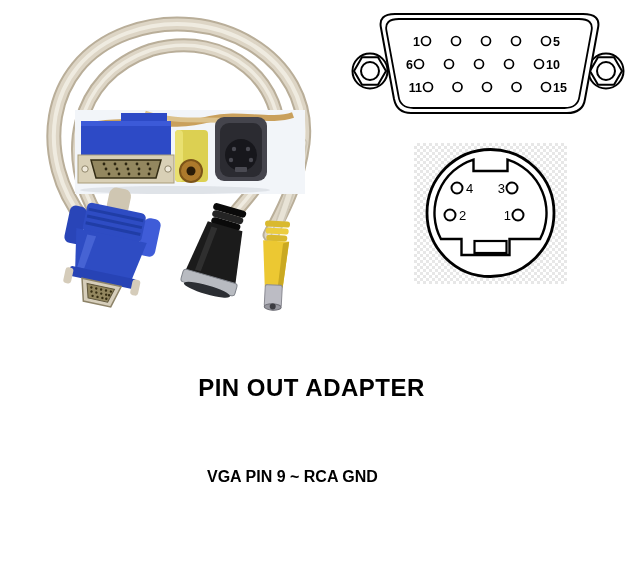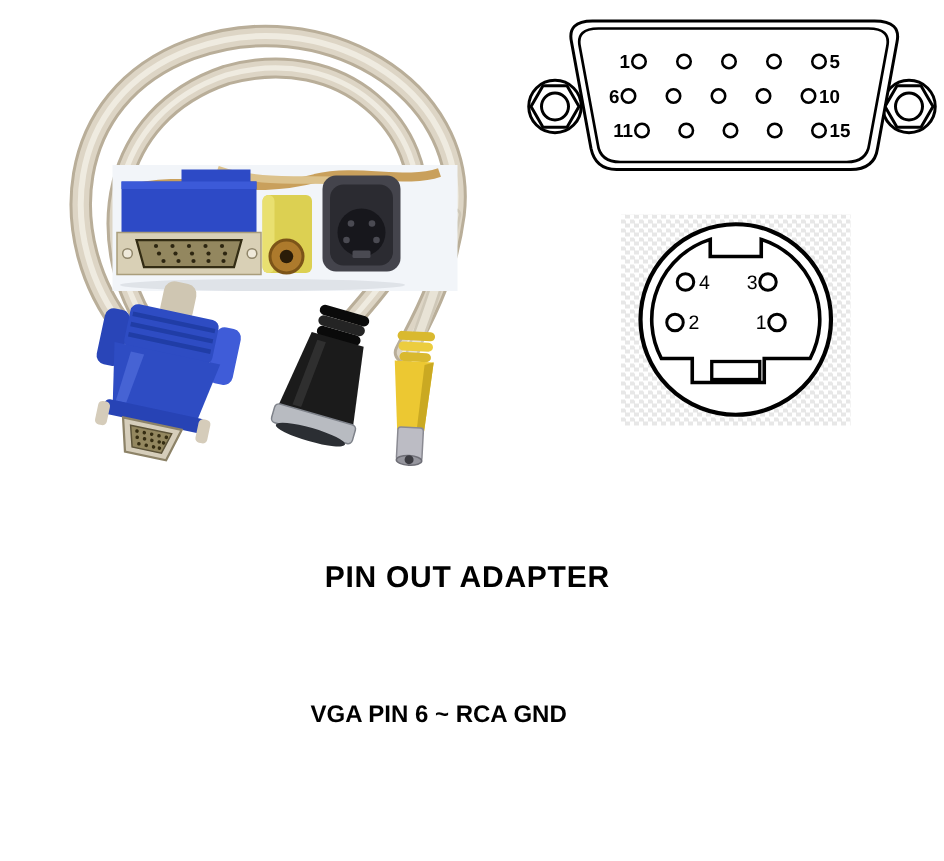--- a/index.html
+++ b/index.html
@@ -27,21 +27,21 @@
     width: 153px; height: 141px;
     background-color: #f2f2f2;
     background: repeating-conic-gradient(#e7e7e7 0% 25%, #ffffff 0% 50%) 0 0 / 6px 6px;
   }
   #svideo-wrap svg { position: absolute; left: 0; top: 0; }
   #title {
     position: absolute;
     left: 0; top: 374px;
     width: 623px;
     text-align: center;
-    font-size: 20px;
+    font-size: 24px;
     font-weight: bold;
     letter-spacing: 0.5px;
     color: #000;
   }
   #mappings {
     position: absolute;
     left: 207px; top: 429px;
     font-size: 16px;
     font-weight: bold;
     line-height: 19px;
@@ -244,20 +244,20 @@
       <text class="sv-label" x="52" y="49.5" text-anchor="start">4</text>
       <text class="sv-label" x="91" y="49.5" text-anchor="end">3</text>
       <text class="sv-label" x="45" y="76.5" text-anchor="start">2</text>
       <text class="sv-label" x="97" y="76.5" text-anchor="end">1</text>
     </svg>
   </div>
 
   <div id="title">PIN OUT ADAPTER</div>
 
   <div id="mappings">
-    <div class="mline">VGA PIN 6 ~ RCA GND</div>
+    <div class="mline">VGA PIN 9 ~ RCA GND</div>
     
     
     
     
   </div>
 
 </div>
 
 </body></html>

